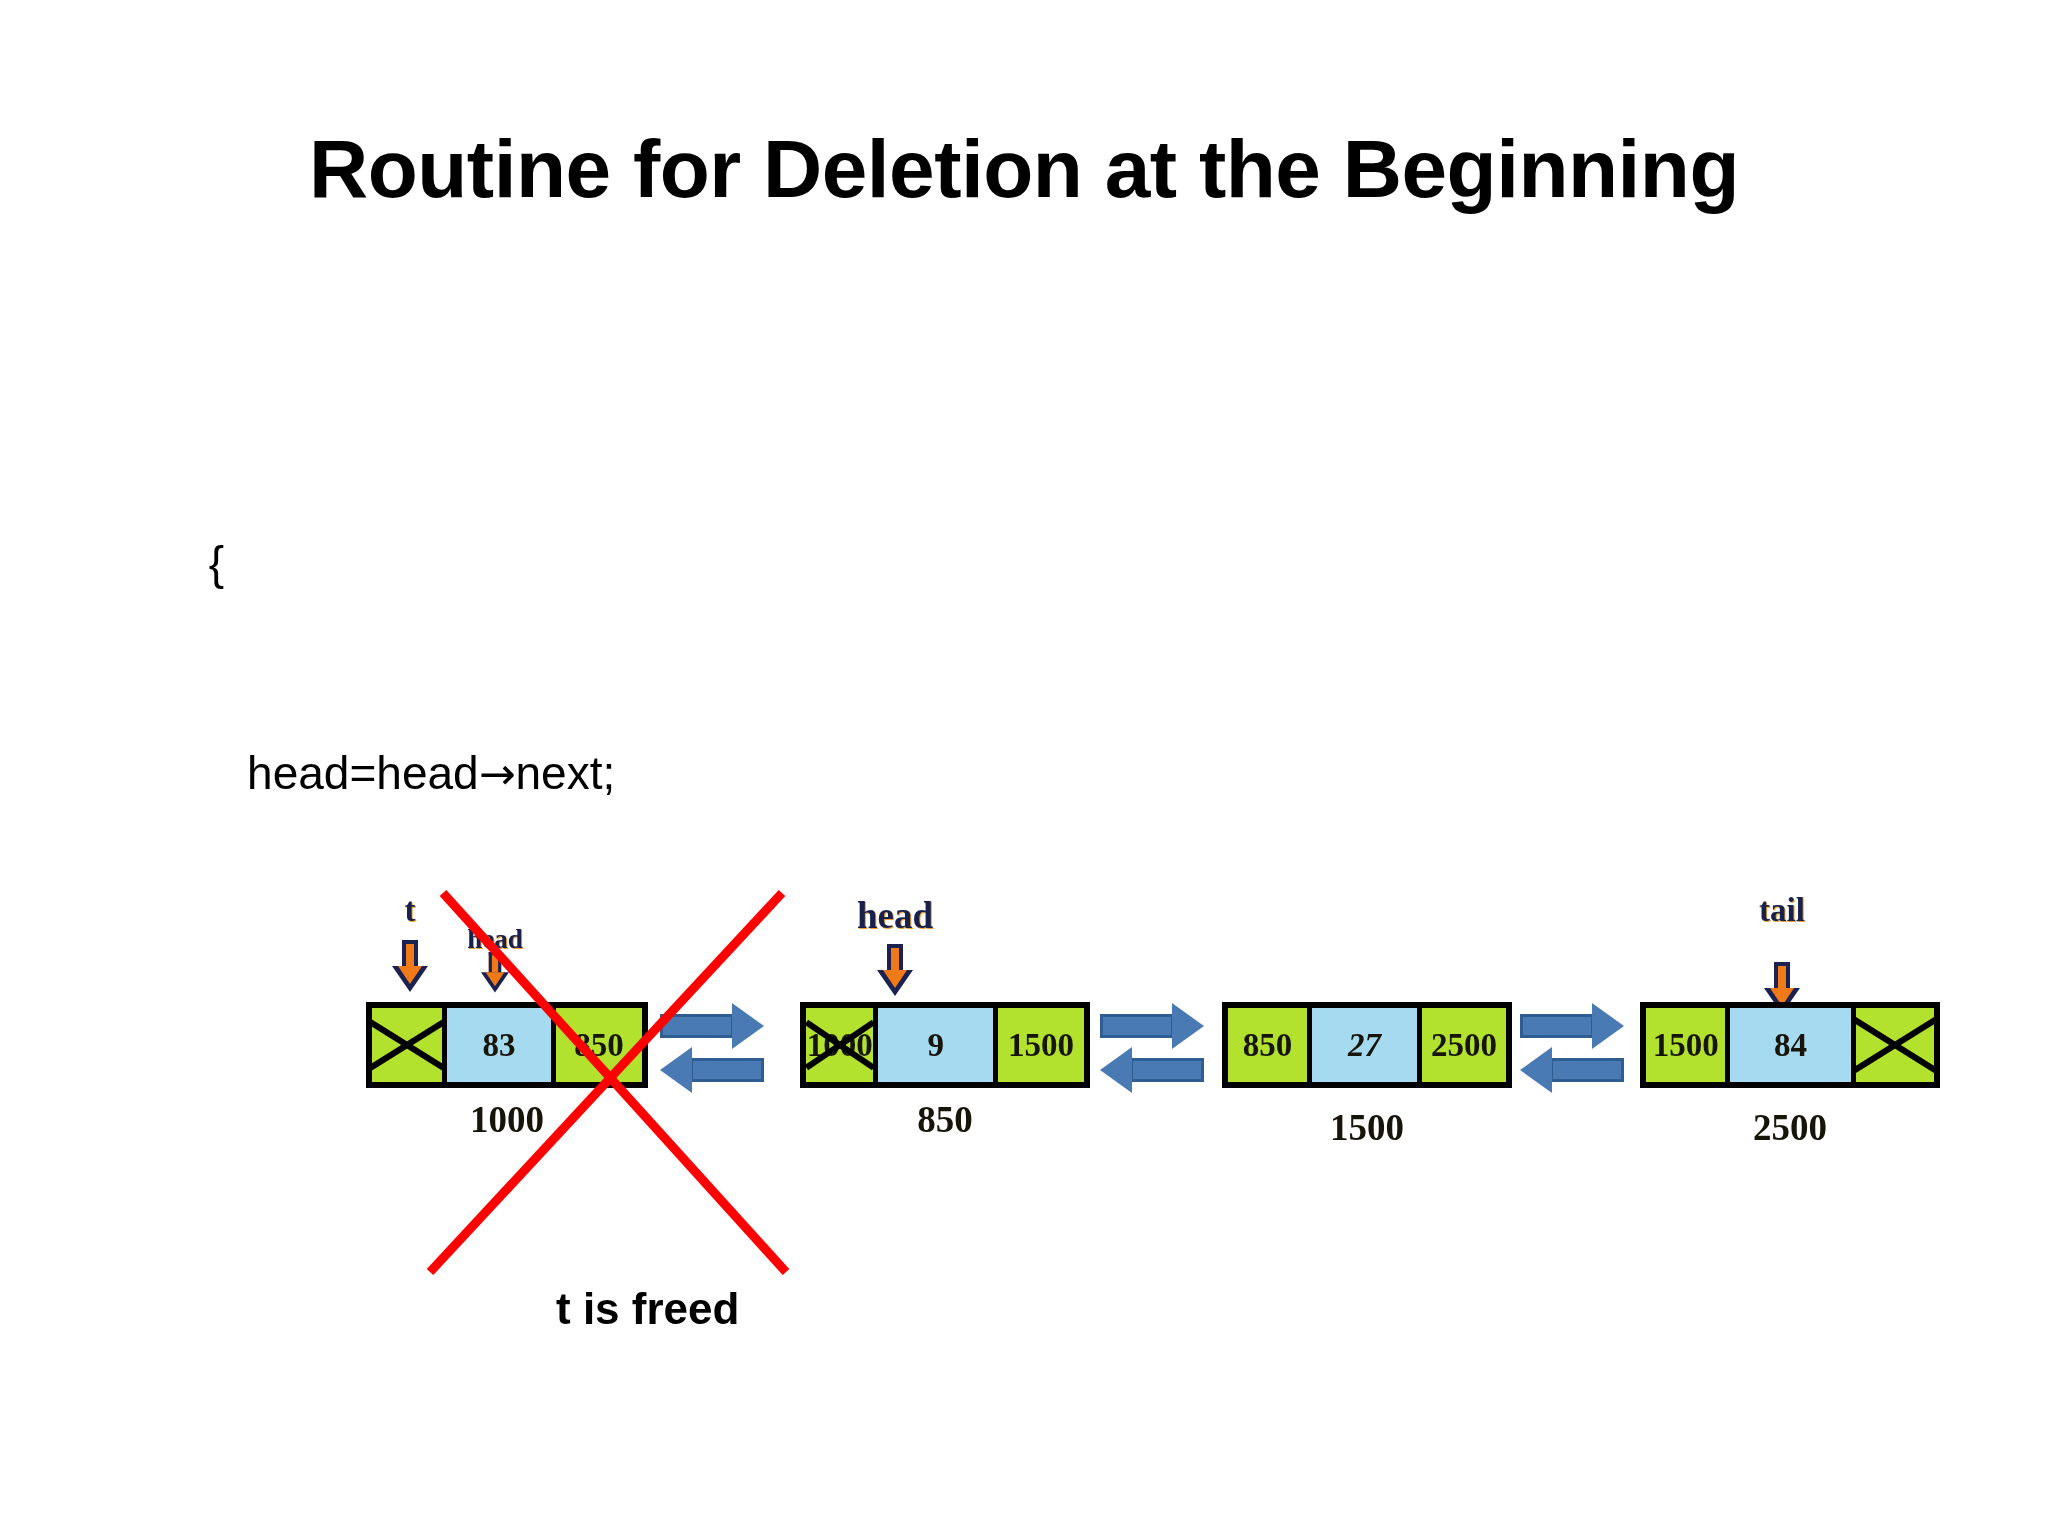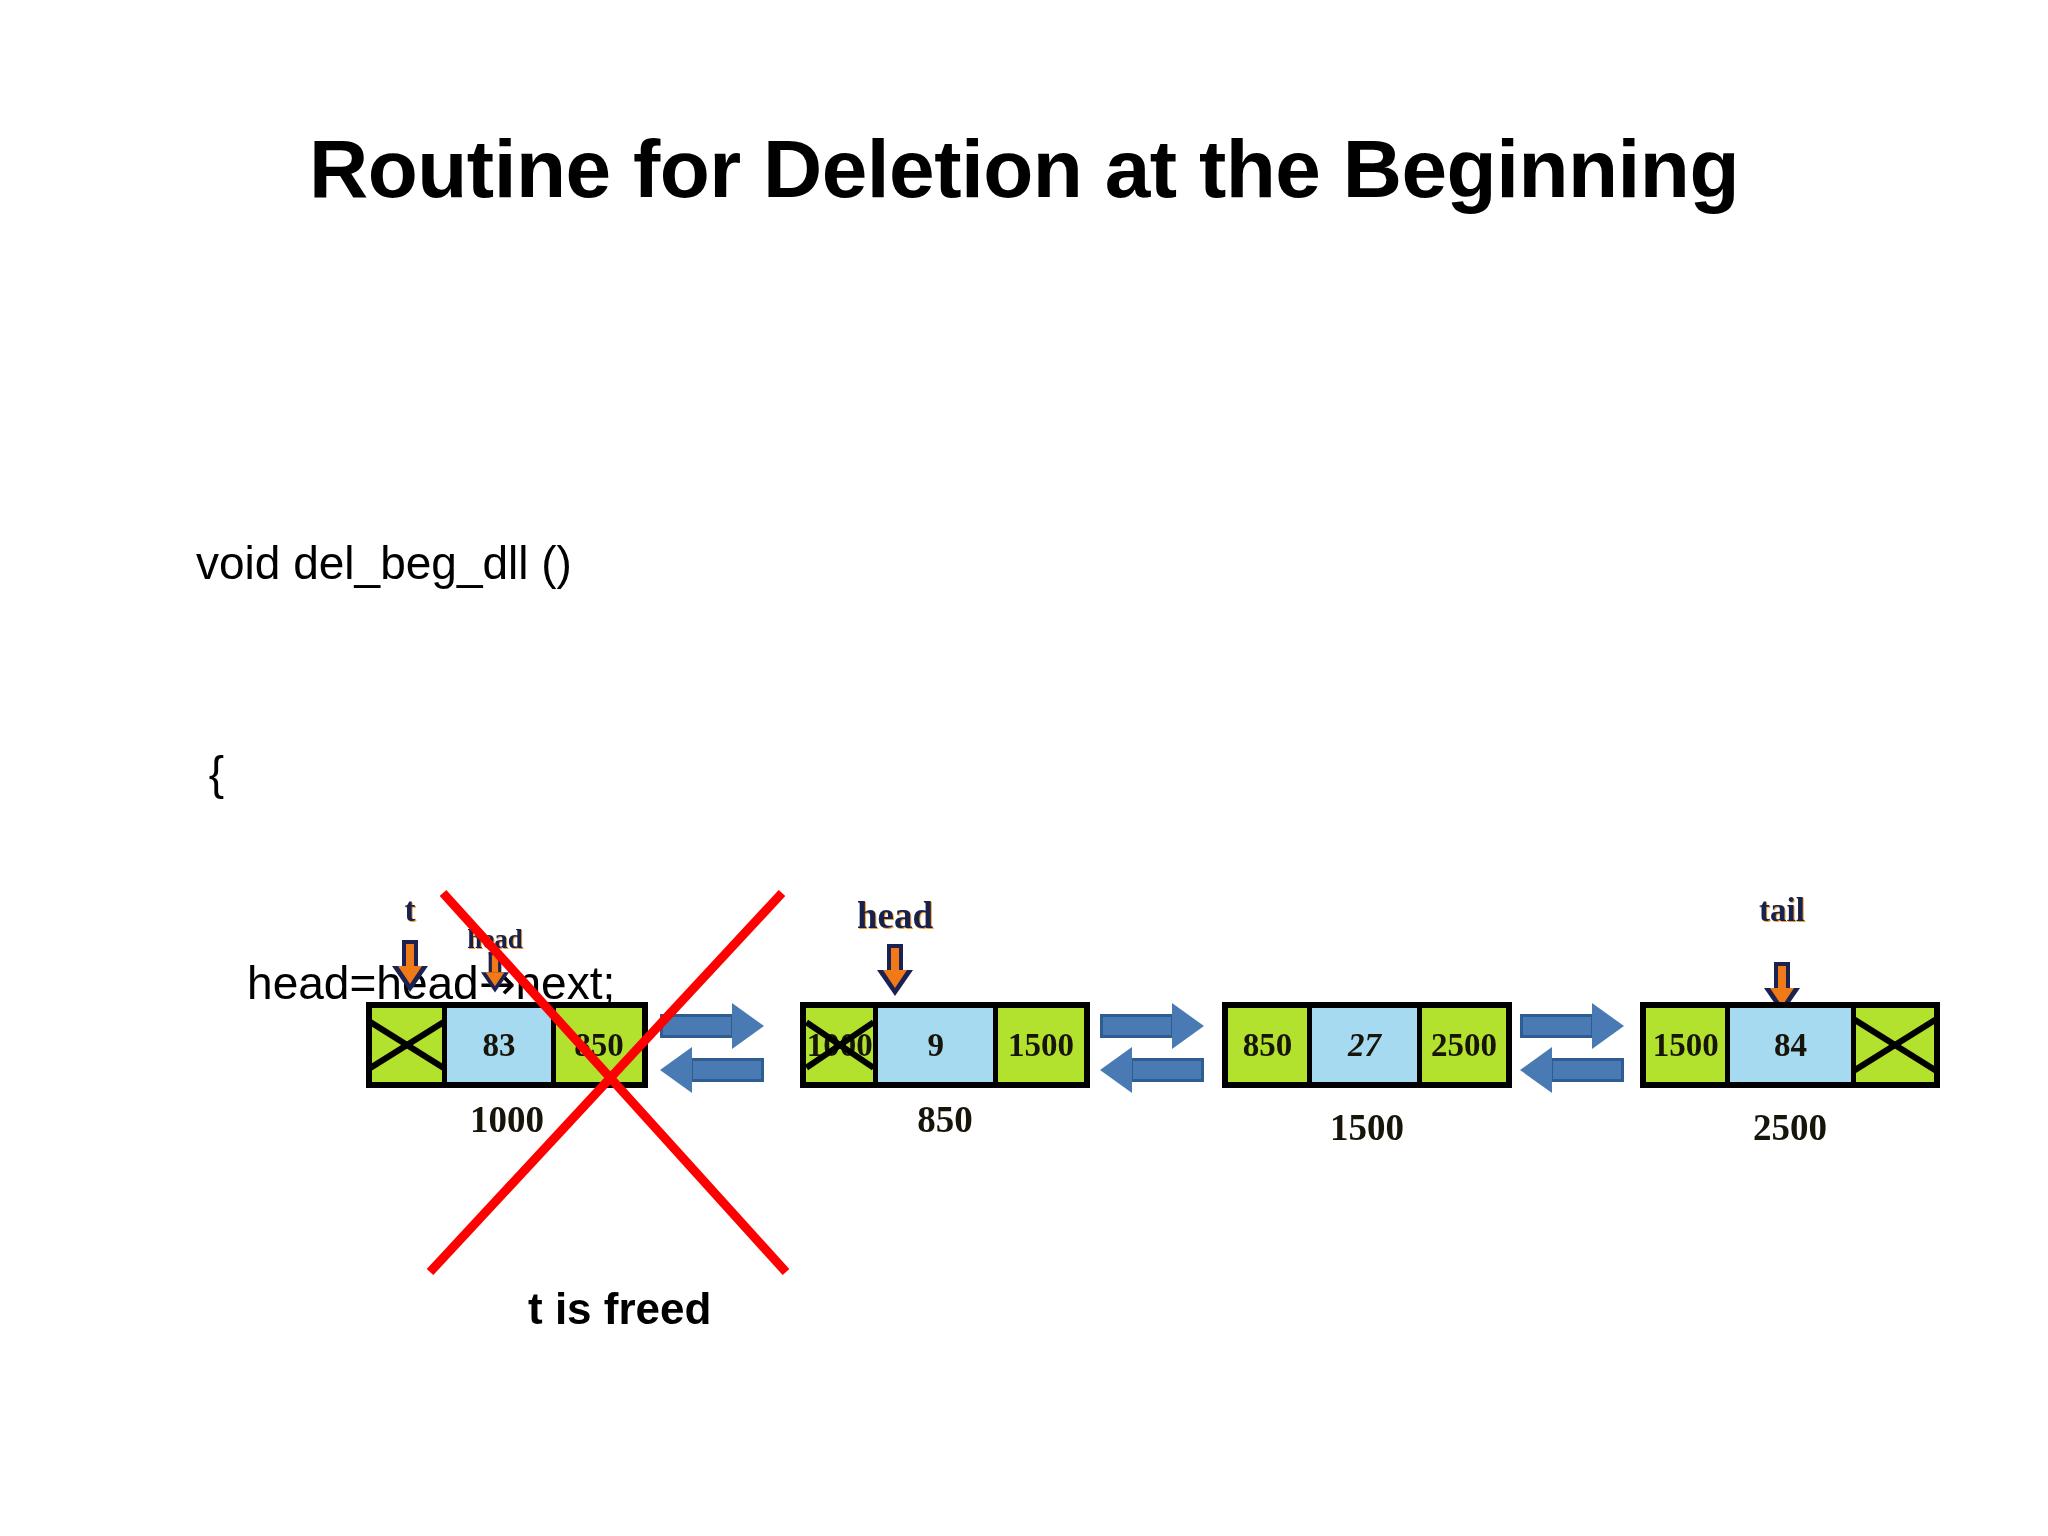--- a/index.html
+++ b/index.html
@@ -133,29 +133,29 @@
     border-right:32px solid #4a7ab4;
   }
 
   
   #red-cross{position:absolute;left:0;top:0;width:2048px;height:1536px;}
   #freed-label{
     position:absolute;
     font-family:"Liberation Sans", sans-serif;
     font-weight:bold;font-size:44px;color:#000;
     white-space:nowrap;
+    margin-left:28px;
   }
 </style>
 </head>
 <body>
 
 <div id="slide-title">Routine for Deletion at the Beginning</div>
 
 <div id="code-block">
-  <div class="code-line">void del_beg_dll ()</div>
   <div class="code-line"> {</div>
   <div class="code-line"><span>    head=head</span><span class="arr">→</span><span>next;</span></div>
   
   
 </div>
 
 <div id="diagram">
 
   <div class="ptr-label" style="left:380px;top:892px;width:60px;">t</div>
   <div class="down-arrow" style="left:393px;top:940px;">

